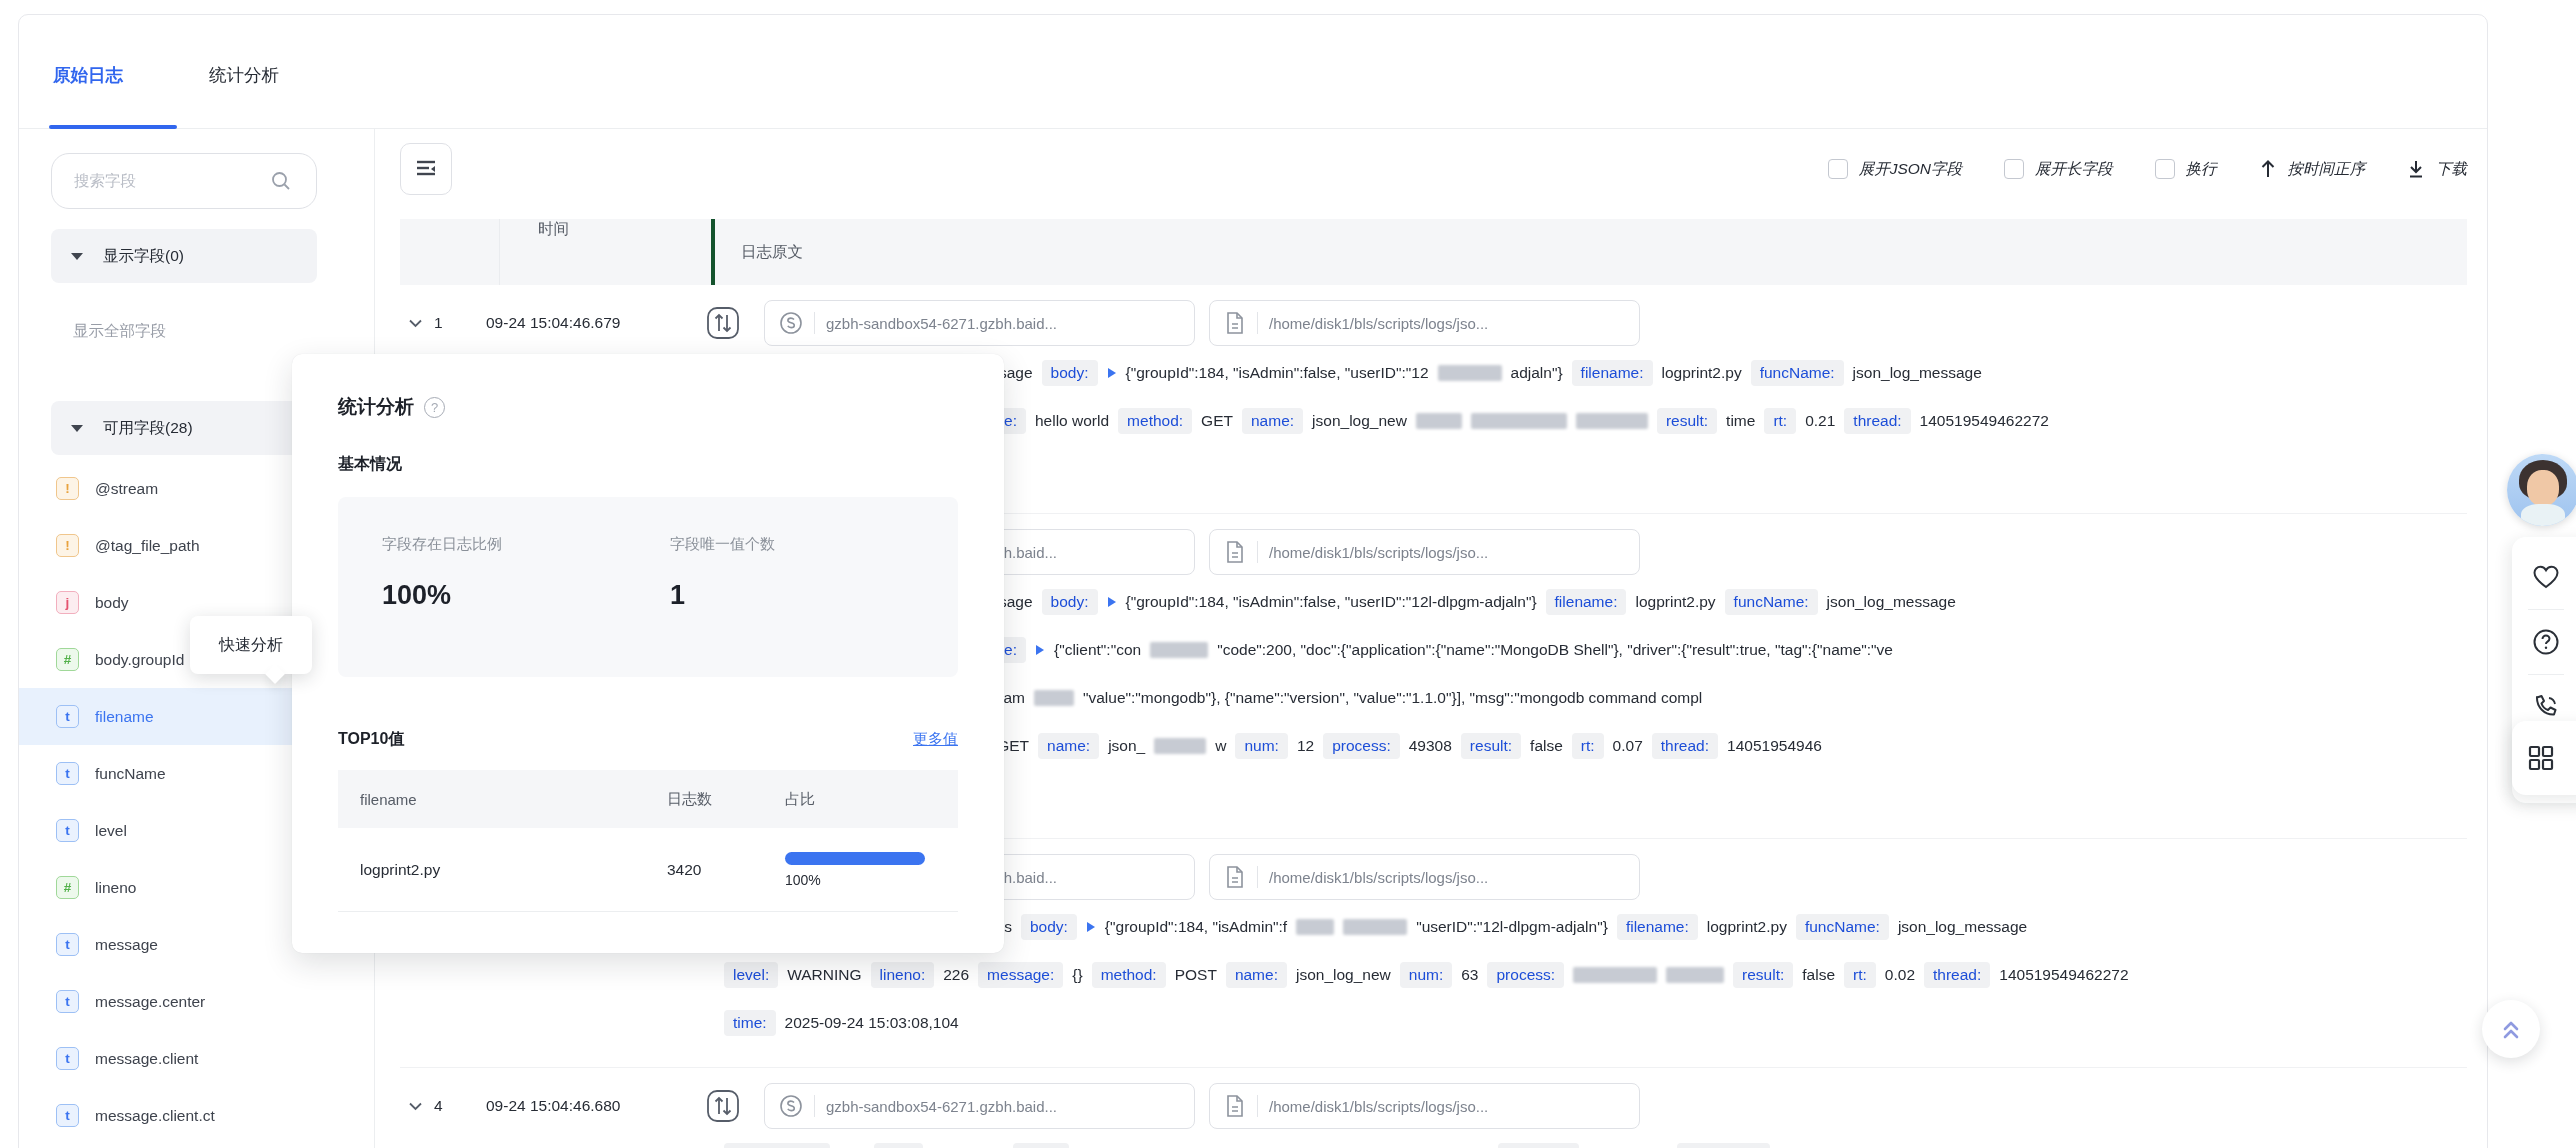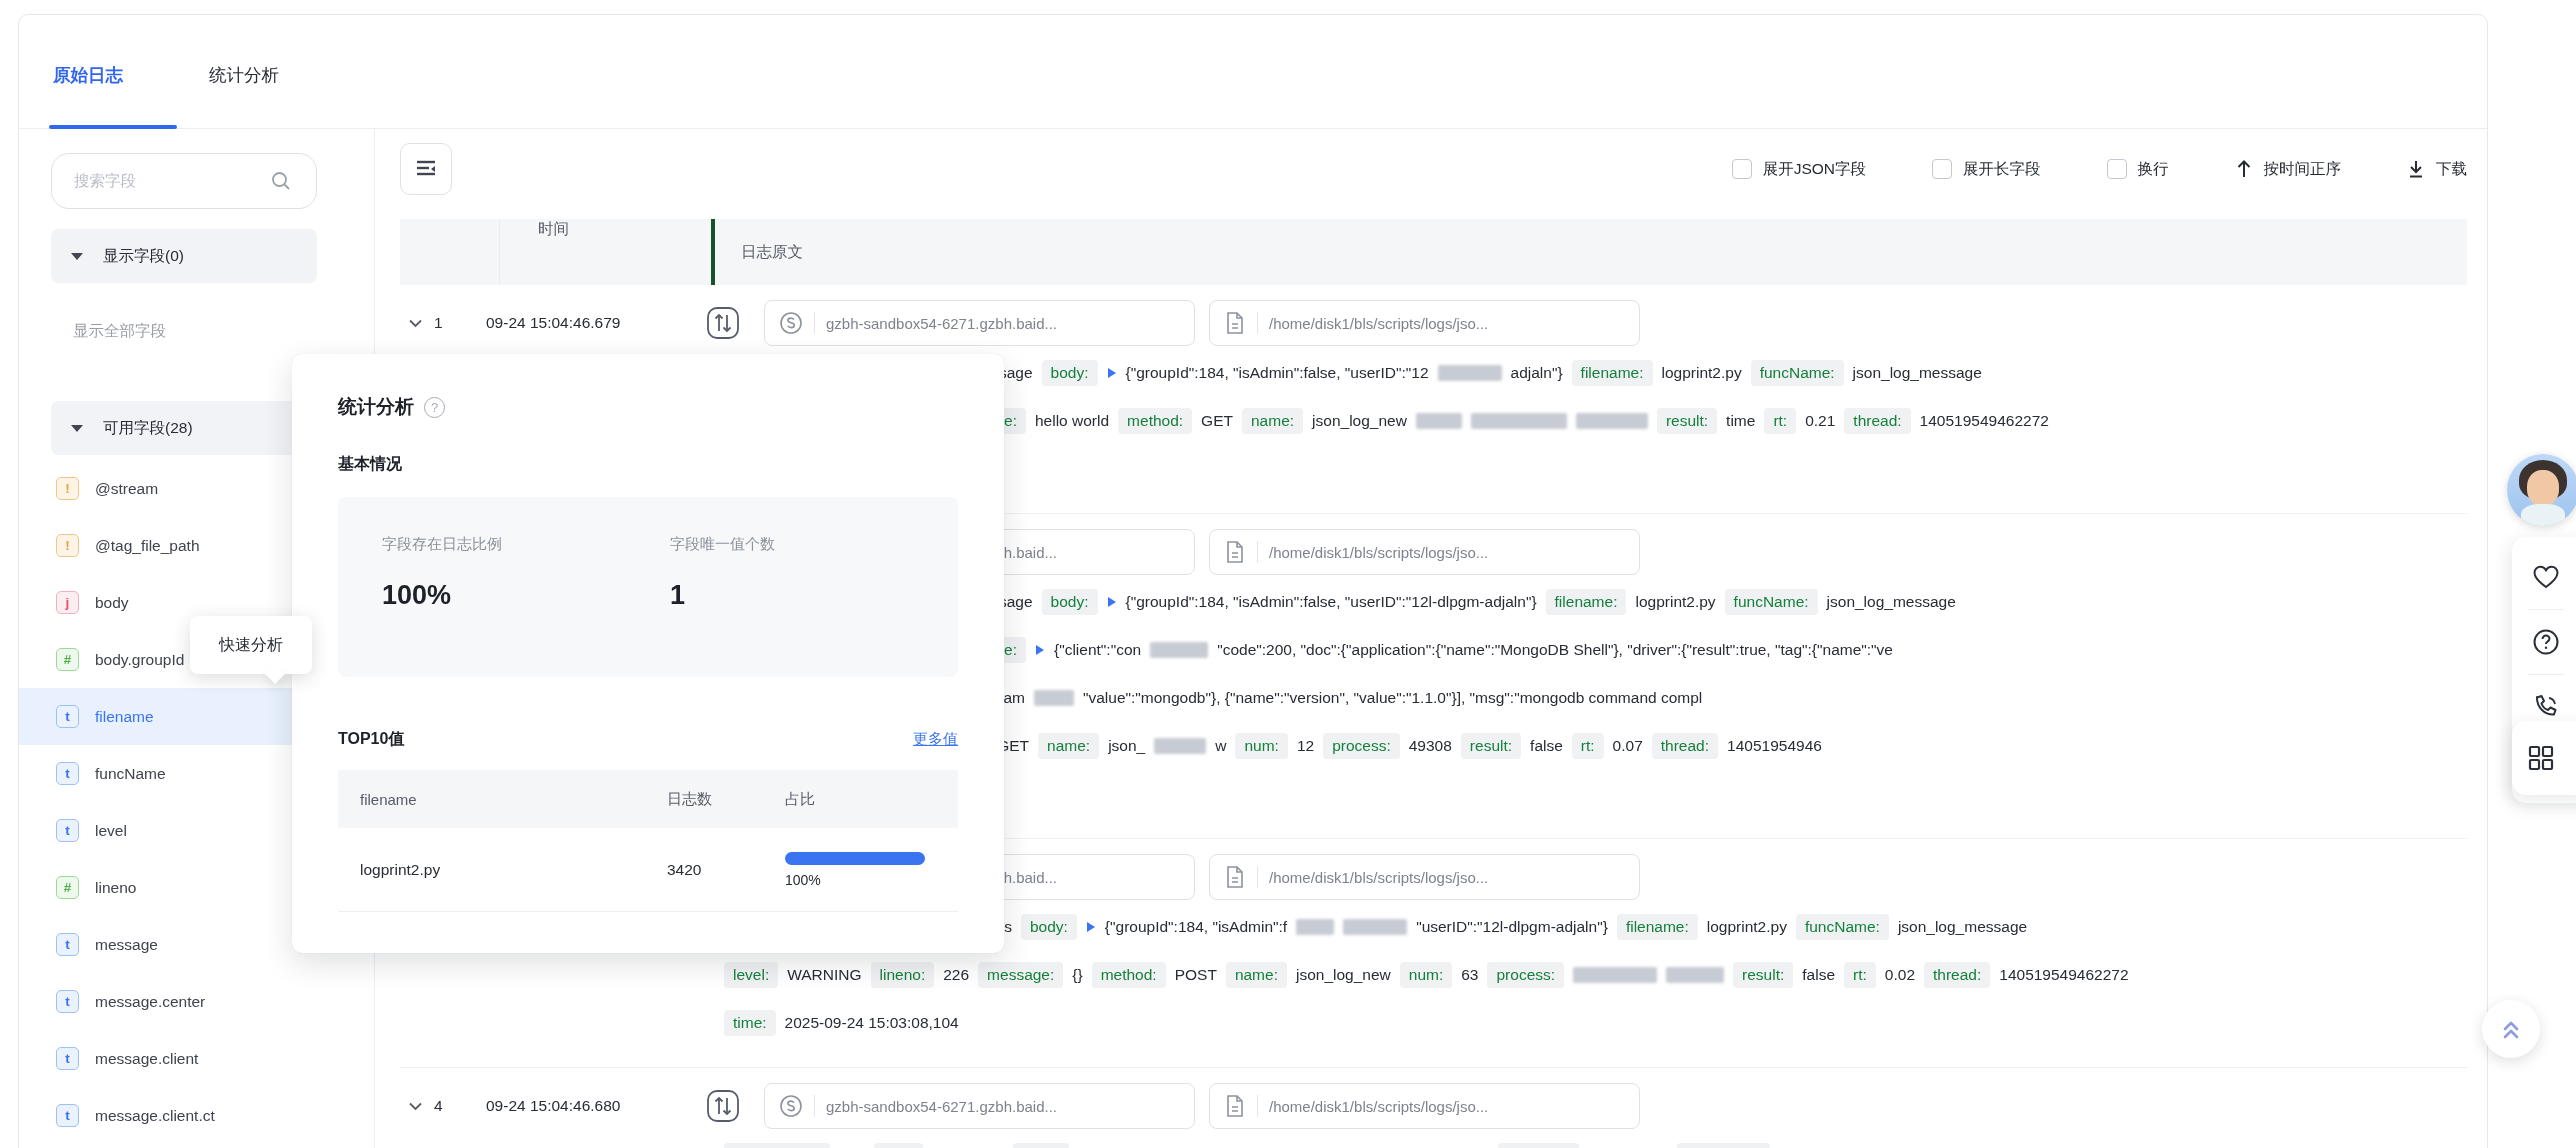--- a/index.html
+++ b/index.html
@@ -38,21 +38,21 @@
   .badge.num  { background:#edf9ec; border-color:#a0d899; color:#52b14a; }
   .badge.text { background:#eaf2fe; border-color:#9dc0f5; color:#3b74f0; }
   .f-label { font-size:15.5px; color:#3e434d; }
   .f-actions { position:absolute; right:14px; display:flex; align-items:center; gap:10px; }
 
   
   .main { position:absolute; left:361px; top:114px; right:0; bottom:0; padding:14px 20px 0 20px; }
   .mtoolbar { height:52px; display:flex; align-items:center; }
   .tool-btn { width:52px; height:52px; border:1px solid #dfe1e6; border-radius:10px; background:#fff;
     display:flex; align-items:center; justify-content:center; cursor:pointer; }
-  .right-ctls { margin-left:auto; display:flex; align-items:center; gap:66px; }
+  .right-ctls { margin-left:auto; display:flex; align-items:center; gap:42px;font-style:italic; }
   .ctl { display:flex; align-items:center; gap:11px; cursor:pointer; }
   .ctl .cbox { width:20px; height:20px; border:1.5px solid #c4c8d0; border-radius:4px; background:#fff; }
   .ctl .clabel { font-size:15.5px; color:#262b34; }
 
   .thead { margin-top:24px; height:66px; background:#f5f6f8; display:flex; align-items:center; }
   .th-c0 { width:100px; height:100%; border-right:1px solid #eaecef; }
   .th-c1 { width:215px; height:100%; border-right:4px solid #14532d; display:flex; padding-left:38px; }
   .th-c2 { flex:1; height:100%; display:flex; align-items:center; padding-left:26px; }
   .thead span { font-size:15.5px; color:#565c66; }
 
@@ -63,21 +63,21 @@
   .rh-time { margin-left:36px; width:198px; font-size:15.5px; color:#272c35; }
   .ctx-ic { margin-left:22px; cursor:pointer; display:flex; }
   .srcbox { margin-left:24px; width:431px; }
   .pathbox { margin-left:14px; width:431px; }
   .metabox { height:46px; border:1px solid #dfe1e6; border-radius:8px; display:flex; align-items:center;
     padding:0 14px; gap:11px; color:#7d838e; font-size:15px; cursor:pointer; overflow:hidden; white-space:nowrap; }
   .vsep { width:1px; height:22px; background:#e3e5e9; flex:none; }
 
   .row-lines { margin-left:324px; margin-top:2px; }
   .line { height:48px; display:flex; align-items:center; gap:9px; white-space:nowrap; overflow:hidden; font-size:15.5px; }
-  .chip { background:#f0f1f3; border-radius:4px; padding:4px 9px; color:#15803d; flex:none; cursor:pointer; }
+  .chip { background:#f0f1f3; border-radius:4px; padding:4px 9px; color:#1d4ed8; flex:none; cursor:pointer; }
   .lval { color:#272c35; flex:none; }
   .exp-arrow { flex:none; width:0; height:0; border-left:8px solid #3b74f0; border-top:5px solid transparent;
     border-bottom:5px solid transparent; margin:0 1px; cursor:pointer; }
   .redact { flex:none; display:inline-block; height:16px; background:#c7cbd3; border-radius:2px; filter:blur(1.6px); }
 
   
   .popup { position:absolute; left:292px; top:354px; width:712px; height:599px; background:#fff; border-radius:10px;
     box-shadow:0 10px 30px rgba(31,35,41,0.14), 0 0 1px rgba(31,35,41,0.12); z-index:70; padding:40px 46px 0 46px; }
   .pp-title-row { display:flex; align-items:center; gap:10px; }
   .pp-title { font-size:19px; font-weight:bold; color:#1d2129; }

